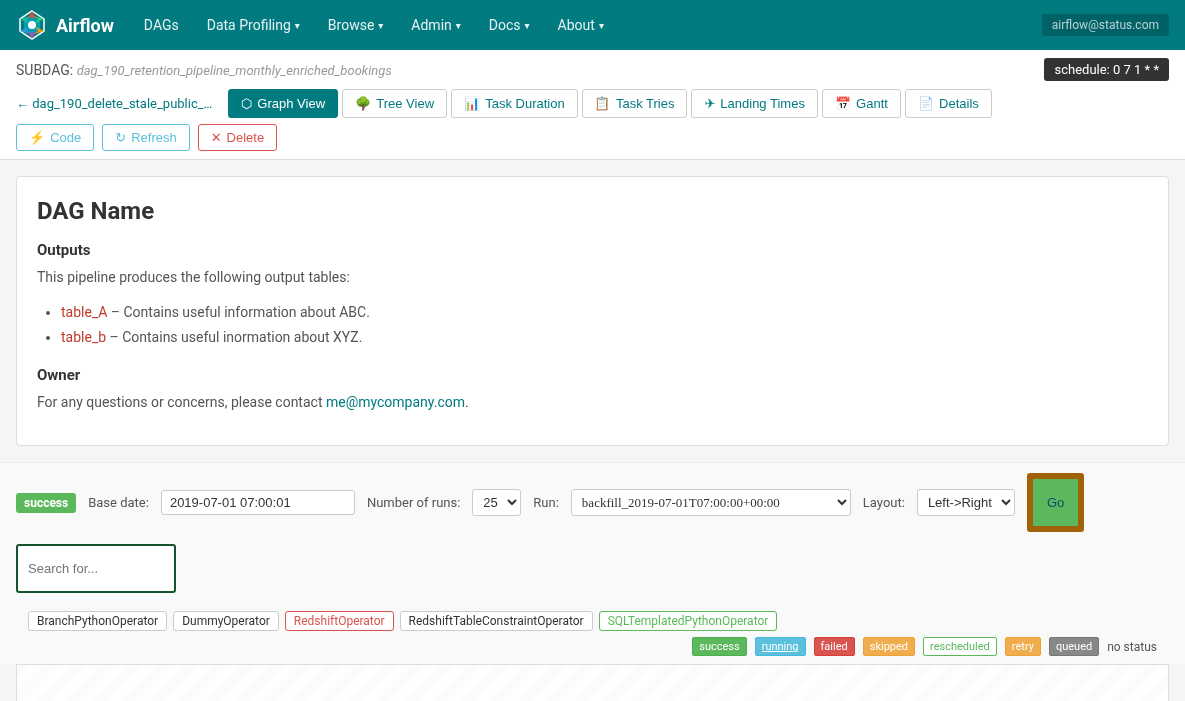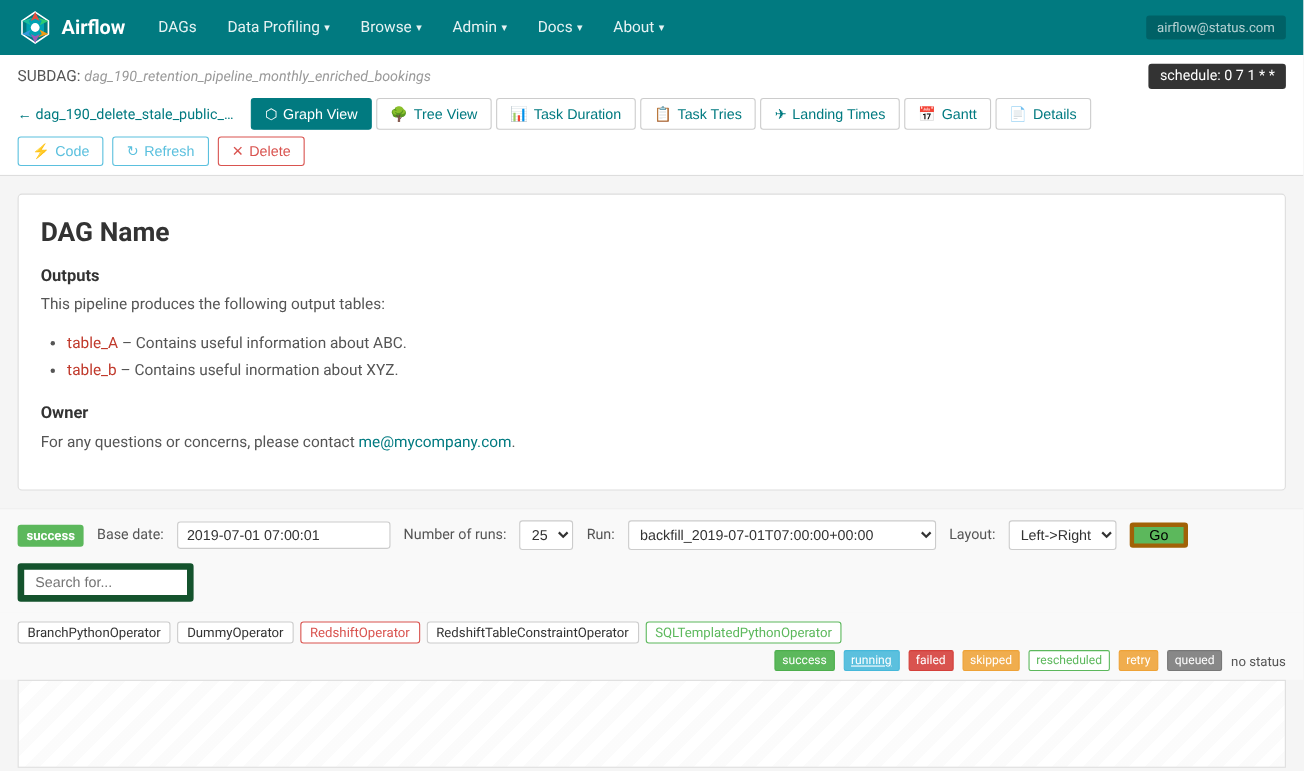--- a/index.html
+++ b/index.html
@@ -210,42 +210,42 @@
       border: 1px solid #ccc;
       border-radius: 3px;
       padding: 4px 6px;
       font-size: 13px;
       color: #333;
       background: white;
       cursor: pointer;
     }
     .go-btn {
       background: #5cb85c;
-      color: #000000;
-      border: 4px solid #a16207;
-      border-radius: 3px;
-      padding: 0 14px;
+      color: #0c4a6e;
+      border: 6px solid #a16207;
+      border-radius: 3px;
+      padding: 16px 14px;
       cursor: pointer;
       font-size: 13px;
     }
     .search-input {
-      border: 6px solid #14532d;
-      border-radius: 3px;
-      padding: 4px 10px;
+      border: 2px solid #14532d;
+      border-radius: 3px;
+      padding: 15px 10px;
       font-size: 13px;
       color: #0f172a;
       width: 160px;
     }
 
     
     .tags-row {
       display: flex;
       align-items: center;
       gap: 6px;
-      padding: 8px 16px;
+      padding: 8px 28px;
       flex-wrap: wrap;
       background: #f9f9f9;
     }
     .operator-tag {
       border: 1px solid #ccc;
       border-radius: 3px;
       padding: 2px 8px;
       font-size: 12px;
       color: #333;
       background: white;
@@ -450,21 +450,21 @@
 
   <div class="controls-row">
     <span class="success-badge">success</span>
     <span class="controls-label">Base date:</span>
     <input class="controls-input" type="text" value="2019-07-01 07:00:01" style="">
     <span class="controls-label">Number of runs:</span>
     <select class="controls-select">
       <option>25</option>
     </select>
     <span class="controls-label">Run:</span>
-    <select class="controls-select" style="min-width:280px;">
+    <select class="controls-select" style="min-width:280px;font-family:Liberation Serif, serif;">
       <option>backfill_2019-07-01T07:00:00+00:00</option>
     </select>
     <span class="controls-label">Layout:</span>
     <select class="controls-select">
       <option>Left-&gt;Right</option>
     </select>
     <button class="go-btn">Go</button>
     <input class="search-input" type="text" placeholder="Search for..." style="">
   </div>
 

